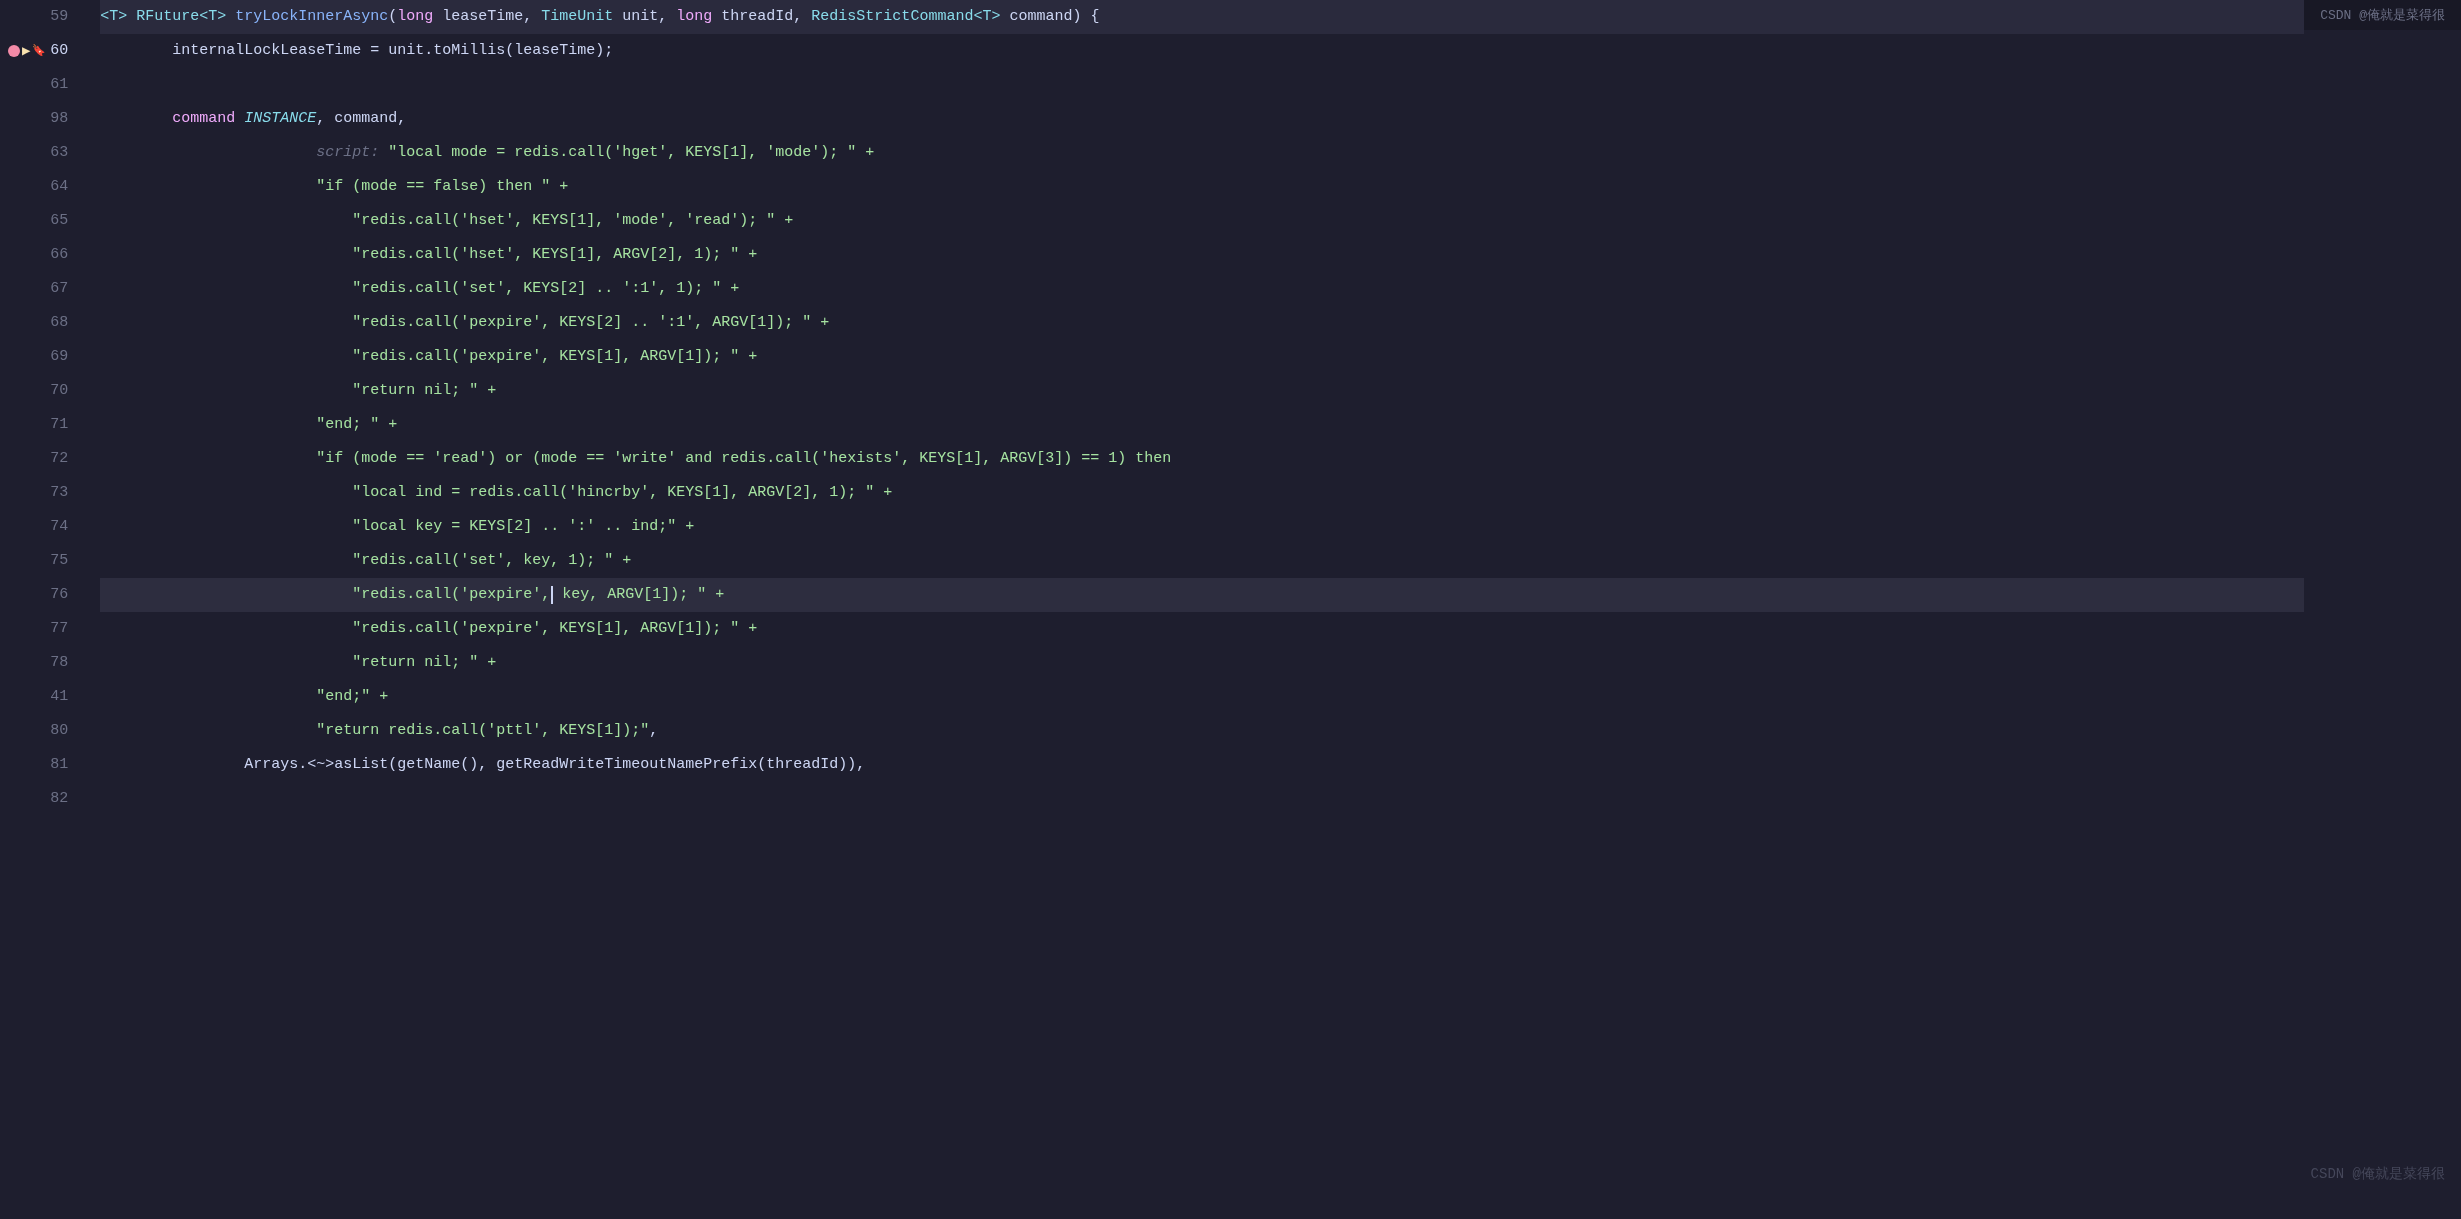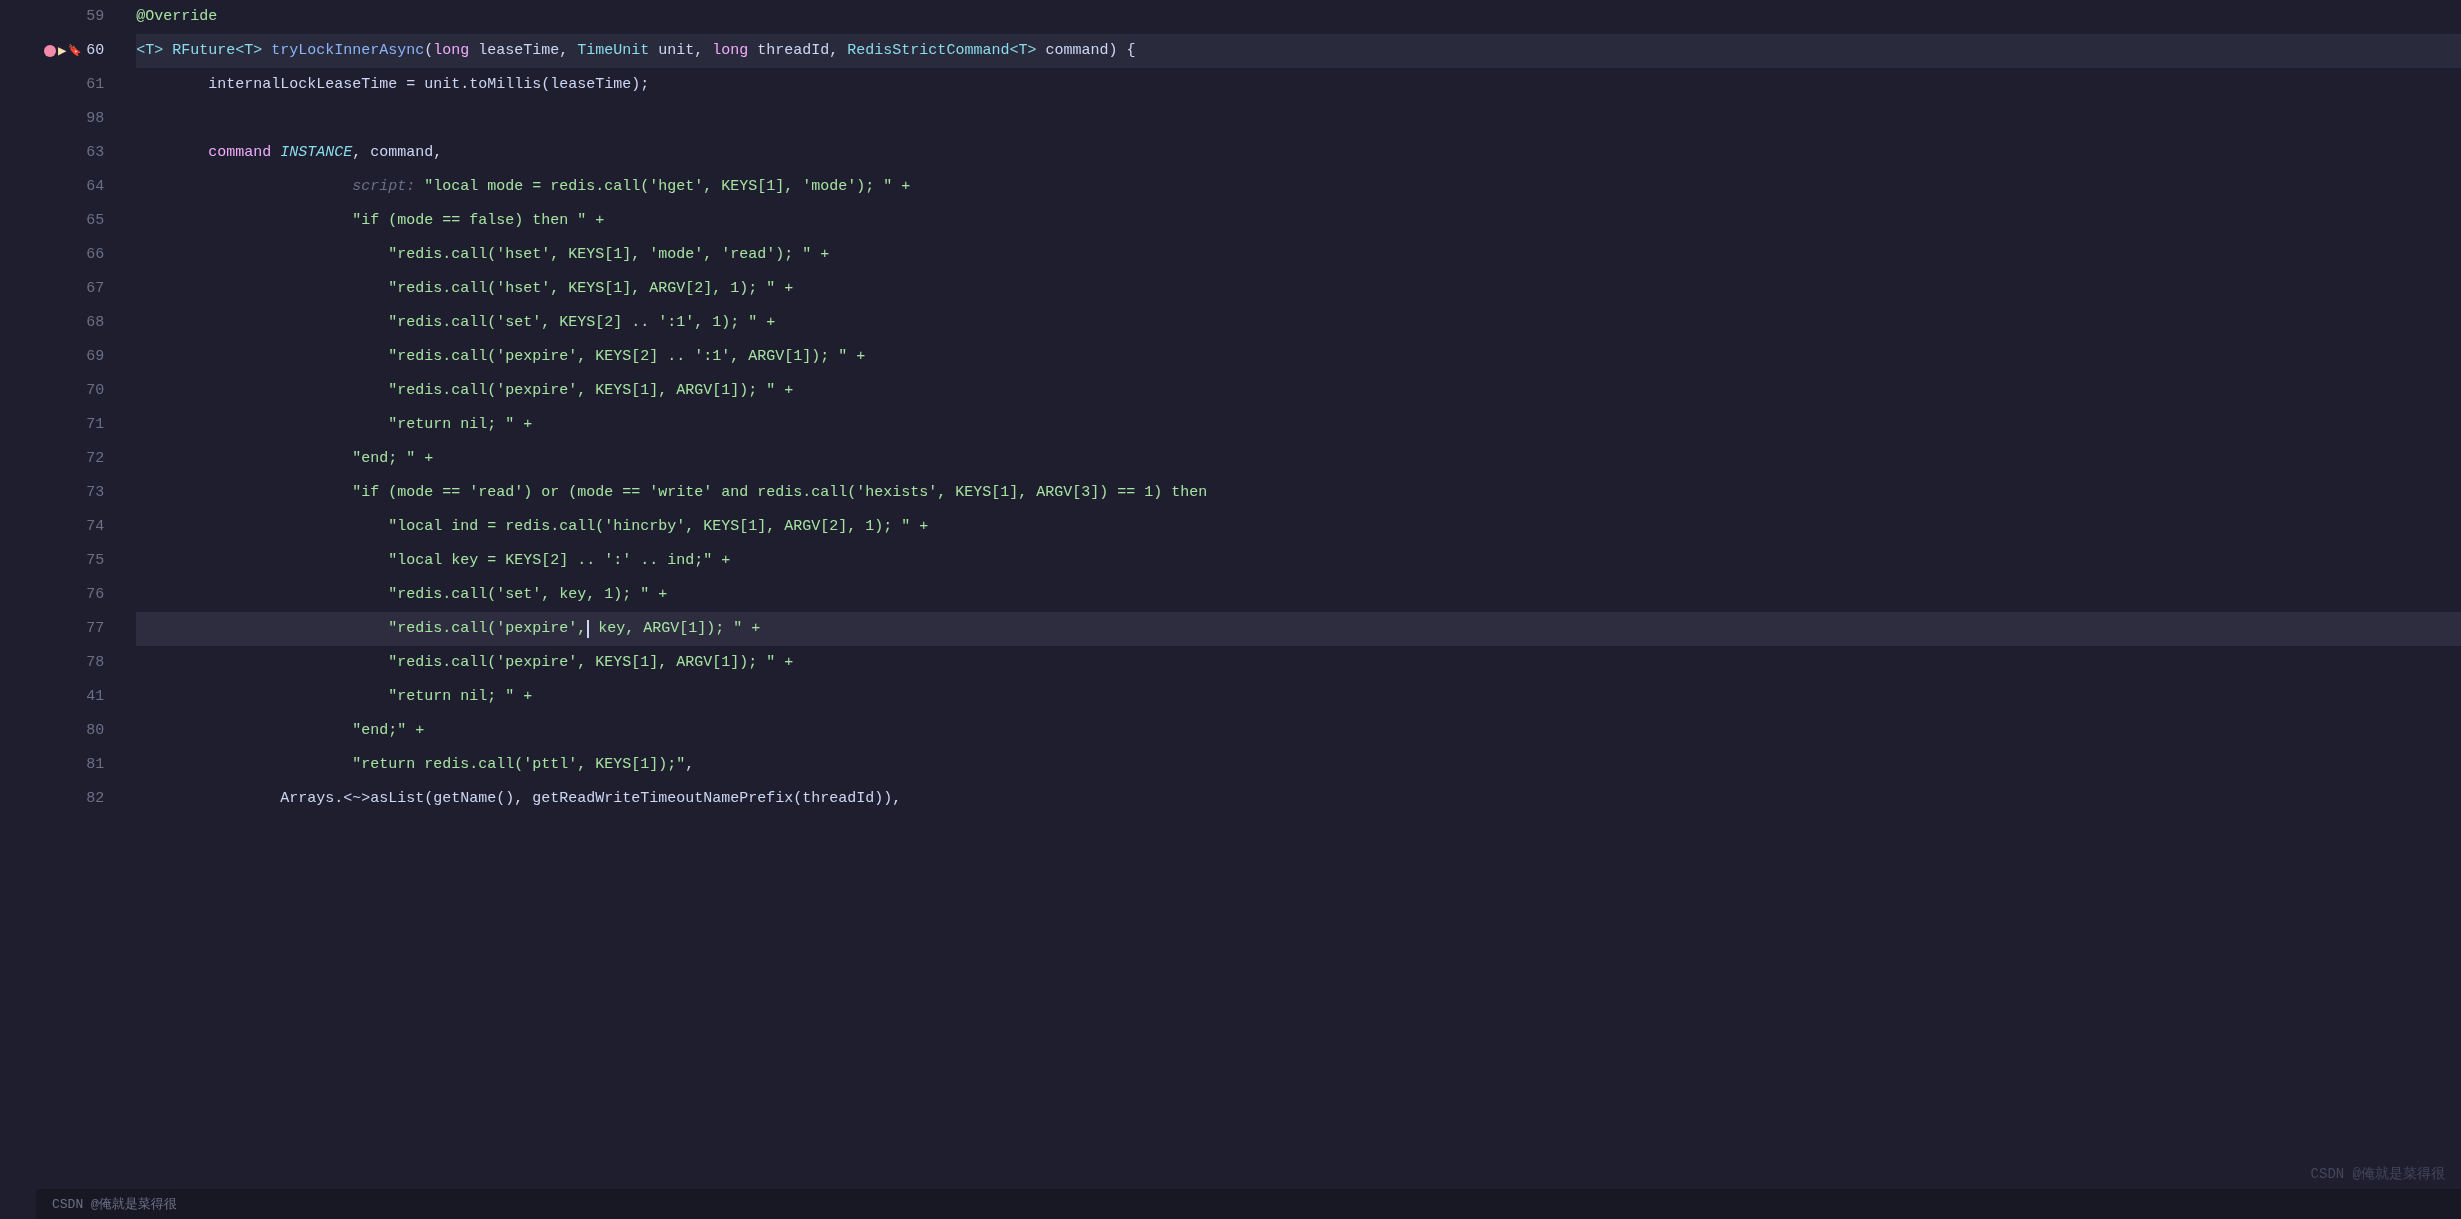--- a/index.html
+++ b/index.html
@@ -13,24 +13,23 @@
       font-family: 'Courier New', Consolas, monospace;
       font-size: 15px;
       color: #cdd6f4;
       overflow: hidden;
       width: 2461px;
       height: 1219px;
     }
 
     .code-editor {
       display: flex;
-      flex-direction: column;
+      flex-direction: row;
       height: 100%;
       background-color: #1e1e2e;
-      padding-left: 36px;
     }
 
     .code-area {
       display: flex;
       flex: 1;
       overflow: hidden;
     }
 
     .line-numbers {
       background-color: #1e1e2e;
@@ -218,21 +217,20 @@
           <span>80</span>
         </div>
         <div class="line-number">
           <span>81</span>
         </div>
         <div class="line-number">
           <span>82</span>
         </div>
       </div>
     <div class="code-content" id="code-content-col">
-    <div class="code-line"><span class="annotation">@Override</span></div>
         <div class="code-line highlighted"><span class="type">&lt;T&gt; </span><span class="type">RFuture&lt;T&gt; </span><span class="method">tryLockInnerAsync</span><span class="punct">(</span><span class="kw">long </span><span class="param-name">leaseTime, </span><span class="type">TimeUnit </span><span class="param-name">unit, </span><span class="kw">long </span><span class="param-name">threadId, </span><span class="type">RedisStrictCommand&lt;T&gt; </span><span class="param-name">command) {</span></div>
         <div class="code-line"><span class="normal">        internalLockLeaseTime = unit.toMillis(leaseTime);</span></div>
         <div class="code-line"></div>
         <div class="code-line"><span class="normal">        </span><span class="kw">command </span><span class="italic-type">INSTANCE</span><span class="normal">, command,</span></div>
         <div class="code-line"><span class="normal">                        </span><span class="script-label">script: </span><span class="string">"local mode = redis.call('hget', KEYS[1], 'mode'); " +</span></div>
         <div class="code-line"><span class="normal">                        </span><span class="string">"if (mode == false) then " +</span></div>
         <div class="code-line"><span class="normal">                            </span><span class="string">"redis.call('hset', KEYS[1], 'mode', 'read'); " +</span></div>
         <div class="code-line"><span class="normal">                            </span><span class="string">"redis.call('hset', KEYS[1], ARGV[2], 1); " +</span></div>
         <div class="code-line"><span class="normal">                            </span><span class="string">"redis.call('set', KEYS[2] .. ':1', 1); " +</span></div>
         <div class="code-line"><span class="normal">                            </span><span class="string">"redis.call('pexpire', KEYS[2] .. ':1', ARGV[1]); " +</span></div>

